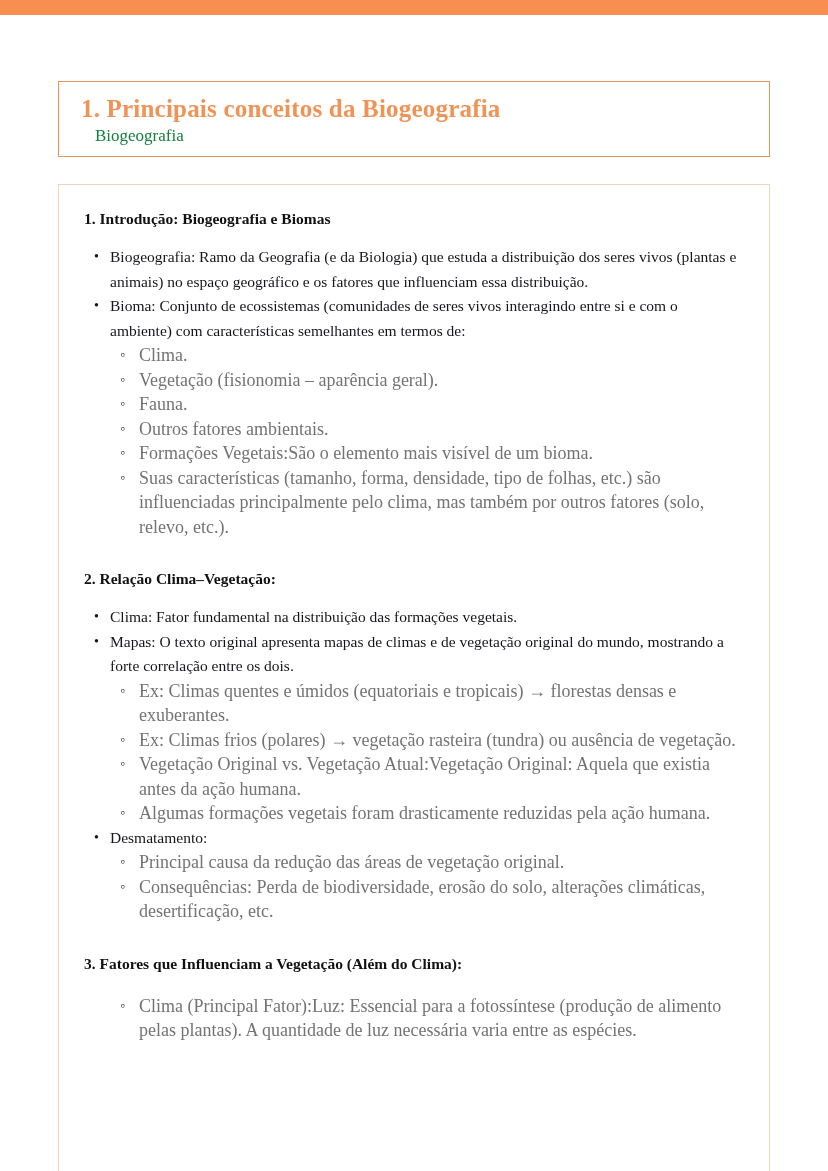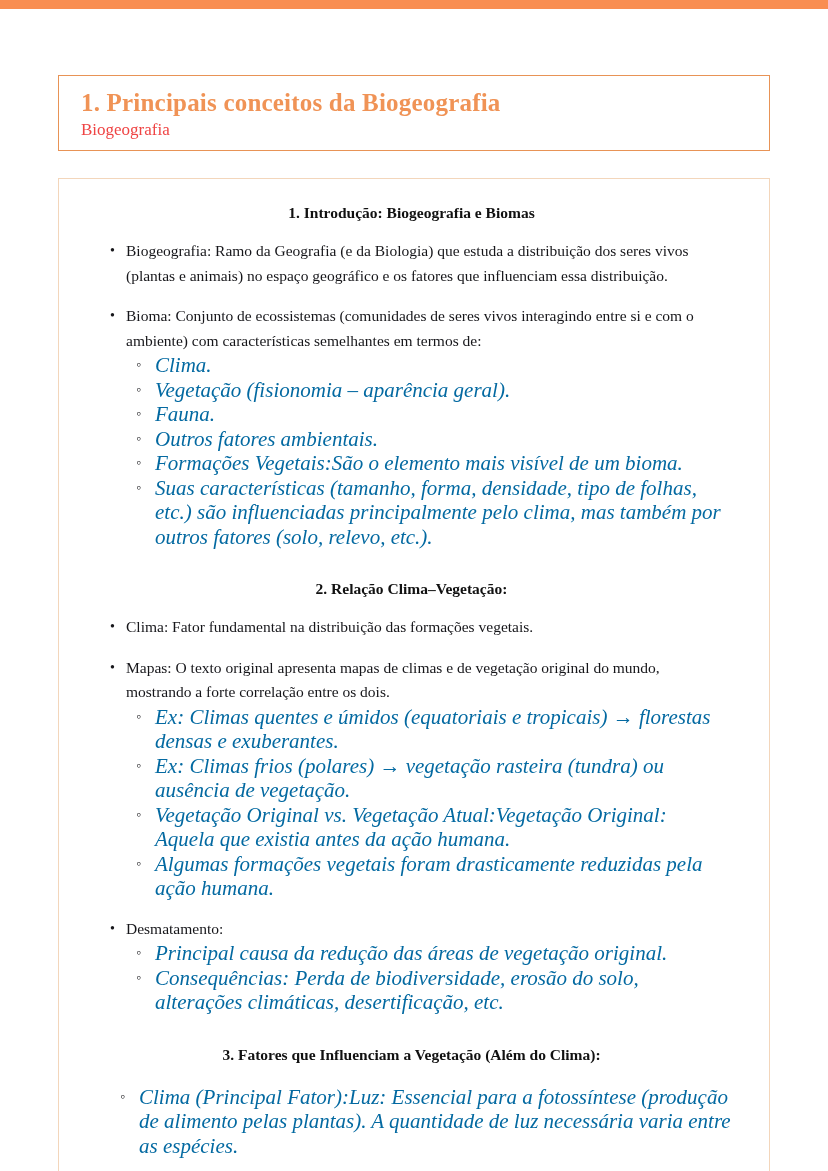--- a/index.html
+++ b/index.html
@@ -19,21 +19,21 @@
     position: absolute;
     top: 0;
     left: 0;
     width: 828px;
     height: 16px;
     background: #F98E51;
   }
 
   .page {
     position: absolute;
-    top: 9px;
+    top: 15px;
     left: 0;
     width: 828px;
     height: 962px;
     background: #ffffff;
   }
 
   .title-card {
     position: absolute;
     left: 58px;
     top: 66px;
@@ -49,24 +49,24 @@
     color: #F09356;
     font-size: 25px;
     line-height: 30px;
     font-weight: bold;
     letter-spacing: 0.2px;
     margin: 0;
     white-space: nowrap;
   }
 
   .doc-subtitle {
-    color: #ef4444;
+    color: #15803d;
     font-size: 17px;
     line-height: 21px;
-    margin: 1px 0 0 0;
+    margin: 1px 0 0 14px;
     white-space: nowrap;
   }
 
   .content-card {
     position: absolute;
     left: 58px;
     top: 169px;
     width: 712px;
     height: 1010px;
     border: 1px solid #F3D6BB;
@@ -75,62 +75,60 @@
     background: #ffffff;
     padding: 24px 30px 0 25px;
   }
 
   .sec-heading {
     font-size: 15.5px;
     font-weight: bold;
     color: #111111;
     line-height: 20px;
     margin: 0 0 0 0;
-    text-align: center;
   }
   .sec-heading.gap {
     margin-top: 30px;
   }
 
   ul.lvl1 {
     list-style: none;
     margin: 16px 0 0 0;
     padding: 0;
   }
   ul.lvl1 > li.b1 {
     position: relative;
     padding-left: 26px;
     font-size: 15.5px;
     line-height: 24.5px;
     color: #16161a;
-    margin: 16px;
+    margin: 0;
   }
   ul.lvl1 > li.b1 > .txt::before {
     content: "\2022";
     position: absolute;
     left: 10px;
     top: 0;
     font-size: 14px;
     line-height: 24.5px;
     color: #16161a;
   }
 
   ul.lvl2 {
     list-style: none;
     margin: 0;
     padding: 0;
   }
   ul.lvl2 > li.b2 {
     position: relative;
     padding-left: 29px;
-    font-size: 21px;
+    font-size: 18px;
     line-height: 24.5px;
-    color: #0369a1;
+    color: #737373;
     margin: 0;
-    font-style: italic;
   }
   ul.lvl2 > li.b2::before {
     content: "\25E6";
     position: absolute;
     left: 10px;
     top: 0;
     font-size: 14px;
     line-height: 24.5px;
     color: #16161a;
   }

